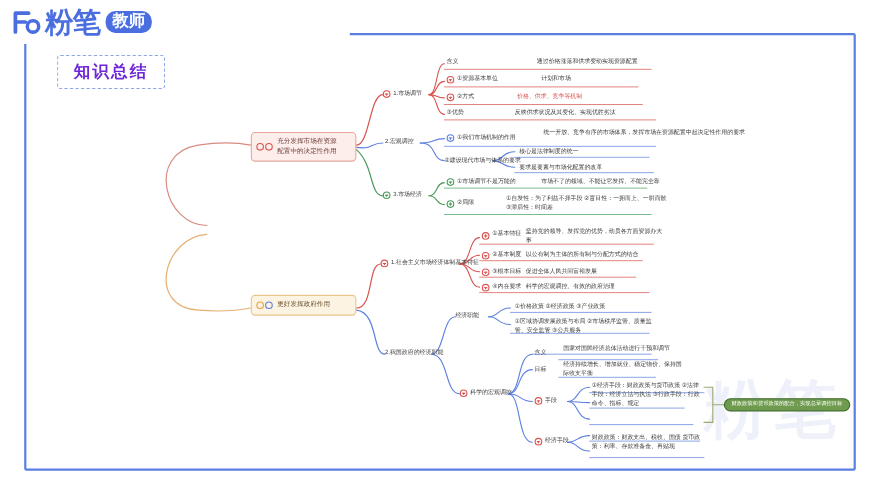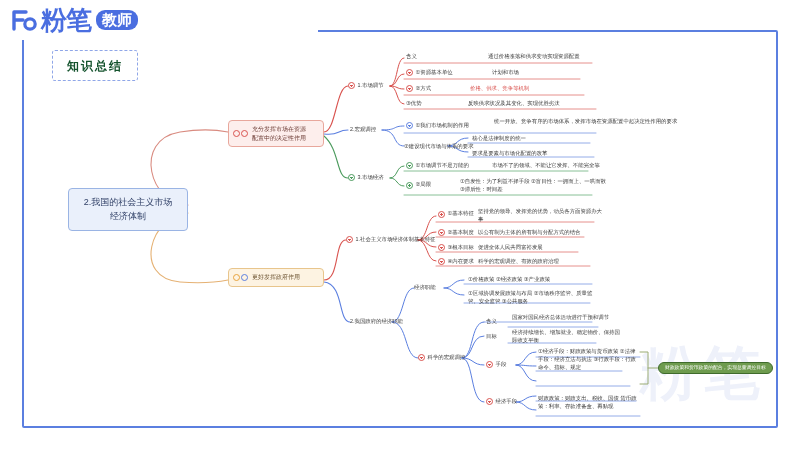--- a/index.html
+++ b/index.html
@@ -34,21 +34,21 @@
     background:#4a6ee0;color:#fff;font-size:15px;font-weight:bold;
     padding:2px 6px 3px 6px;border-radius:9px;line-height:1;margin-left:2px;
   }
 
   
   .title-chip{
     position:absolute;left:52px;top:50px;
     border:1px dashed #8fa6e8;border-radius:3px;
     padding:5px 14px;background:#fff;
   }
-  .title-chip span{font-size:12px;font-weight:bold;color:#14532d;letter-spacing:2px;}
+  .title-chip span{font-size:15px;font-weight:bold;color:#6d28d9;letter-spacing:2px;}
 
   
   .watermark{
     position:absolute;right:36px;bottom:48px;
     font-size:58px;font-weight:bold;color:#eef1fa;letter-spacing:4px;
     user-select:none;pointer-events:none;line-height:1;
   }
 
   
   #wires{position:absolute;left:0;top:0;width:800px;height:450px;pointer-events:none;}
@@ -209,24 +209,20 @@
       <path d="M516 402 C 526 402 524 396 536 396" stroke="#5b7fe0" stroke-width="1"></path>
       <path d="M516 402 C 526 402 524 410 536 410" stroke="#5b7fe0" stroke-width="1"></path>
       <path d="M536 401 L636 401" stroke="#7a97e2" stroke-width="0.8"></path>
       <path d="M536 416 L640 416" stroke="#7a97e2" stroke-width="0.8"></path>
 
       <path d="M640 352 L648 352 L648 384 L640 384" stroke="#9aab72" stroke-width="1"></path>
       <path d="M648 368 L658 368" stroke="#9aab72" stroke-width="1"></path>
     </g>
   </svg>
 
-  <div class="node root">
-    <span>2.我国的社会主义市场</span>
-    <span>经济体制</span>
-  </div>
 
   <div class="node main-box main-red">
     <span class="bi">
       <span class="dotc"></span>
         <span class="dotc"></span>
     </span>
     <span class="mtxt">
       <span>充分发挥市场在资源</span><br>
       <span>配置中的决定性作用</span>
     </span>

